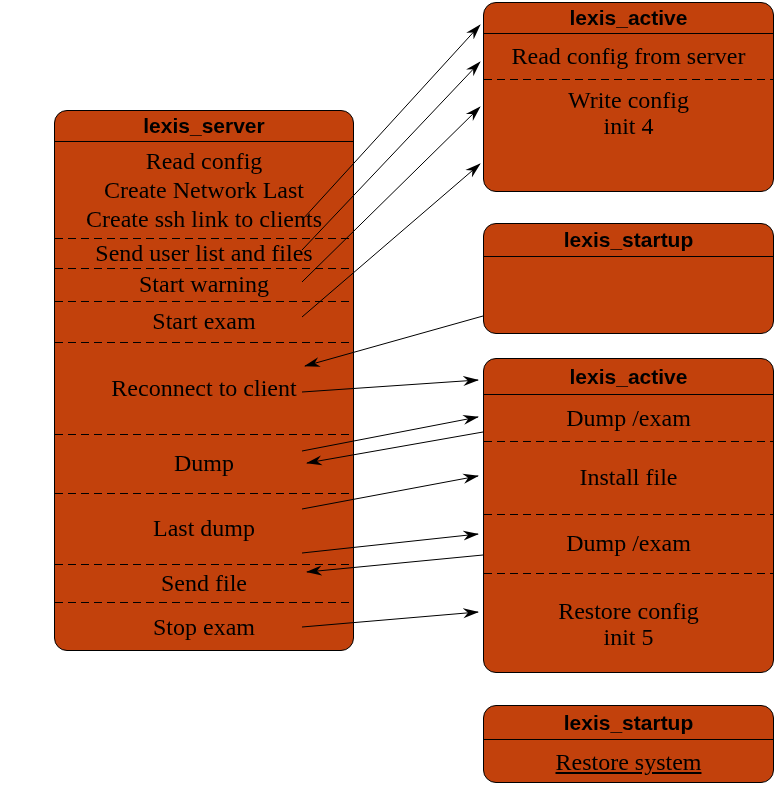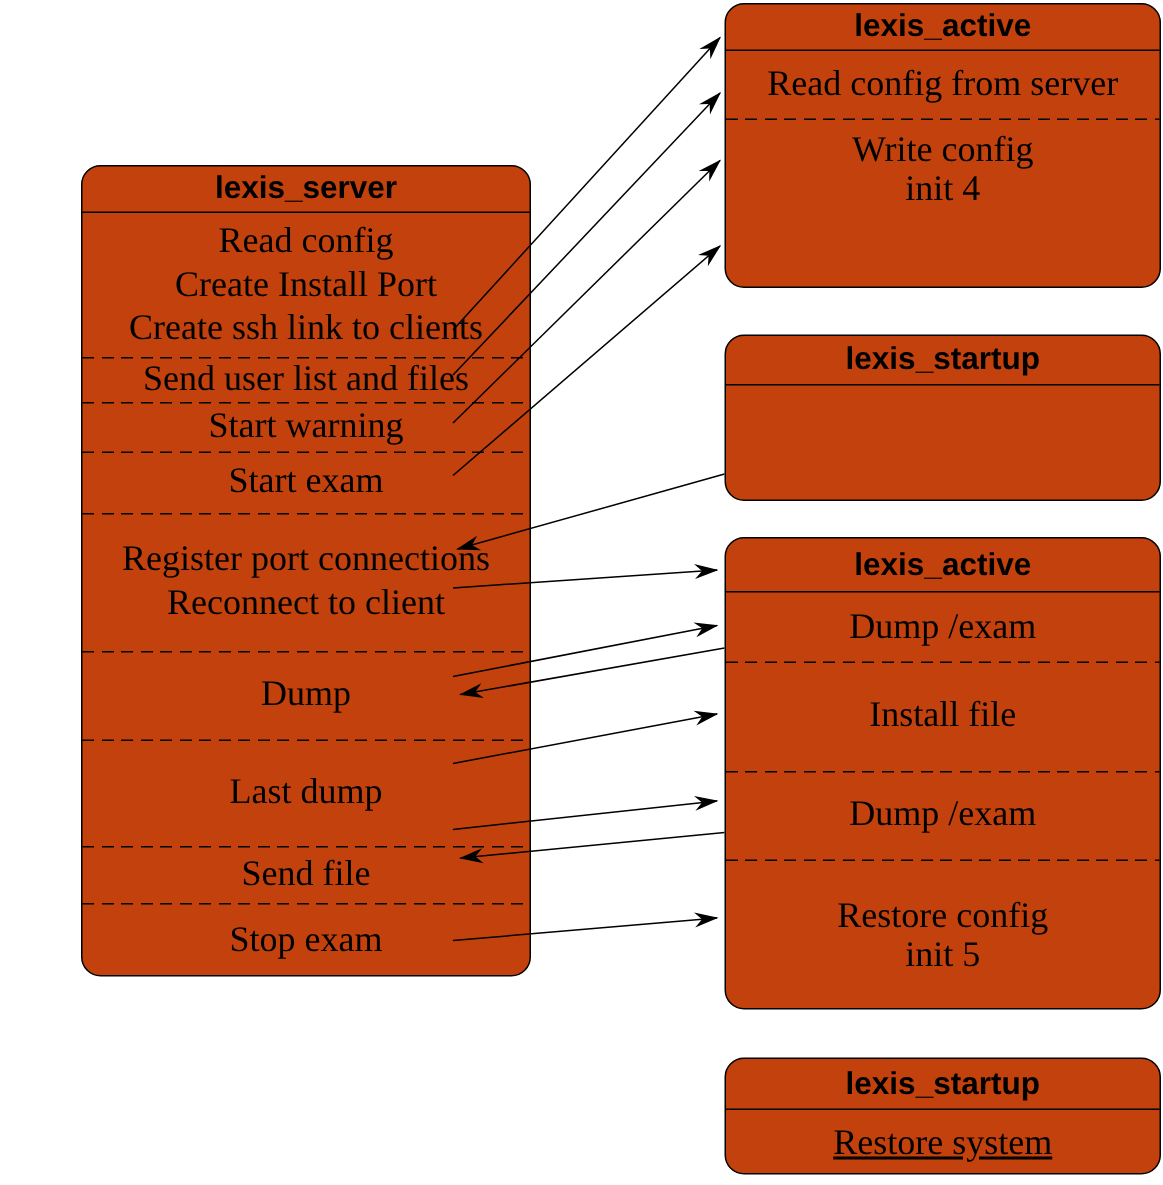--- a/index.html
+++ b/index.html
@@ -33,34 +33,33 @@
 </style>
 </head>
 <body>
 
 <div id="stage">
 
   <div class="box" style="left:18px; top:110px; width:300px; height:541px;margin-left:36px;">
     <div class="box-title" style="height:31px;">lexis_server</div>
     <div class="sec" style="height:96px;">
       <div class="ln">Read config</div>
-      <div class="ln">Create Install Port</div>
+      <div class="ln">Create Network Last</div>
       <div class="ln">Create ssh link to clients</div>
     </div>
     <div class="sec dashed-top" style="height:30px;">
       <div class="ln">Send user list and files</div>
     </div>
     <div class="sec dashed-top" style="height:33px;">
       <div class="ln">Start warning</div>
     </div>
     <div class="sec dashed-top" style="height:41px;">
       <div class="ln">Start exam</div>
     </div>
     <div class="sec dashed-top" style="height:92px;">
-      <div class="ln">Register port connections</div>
       <div class="ln">Reconnect to client</div>
     </div>
     <div class="sec dashed-top" style="height:59px;">
       <div class="ln">Dump</div>
     </div>
     <div class="sec dashed-top" style="height:71px;">
       <div class="ln">Last dump</div>
     </div>
     <div class="sec dashed-top" style="height:38px;">
       <div class="ln">Send file</div>

